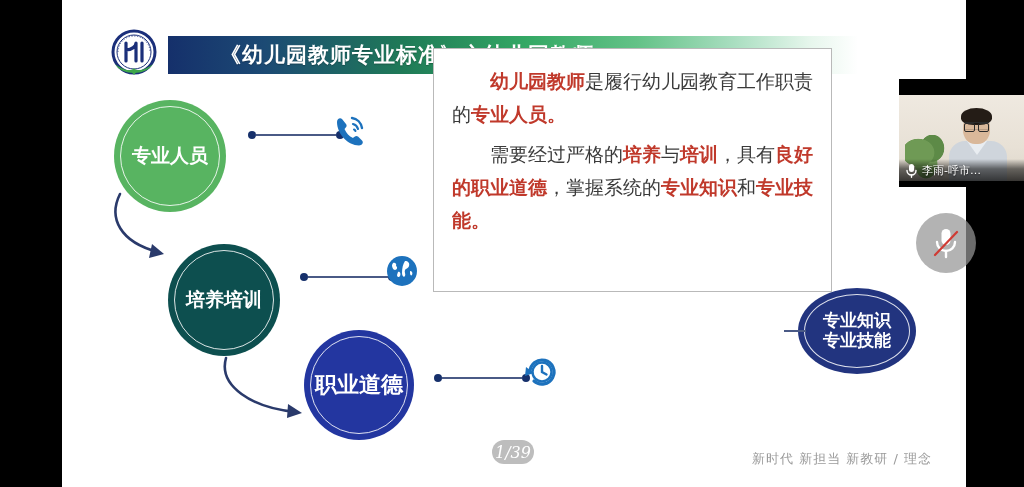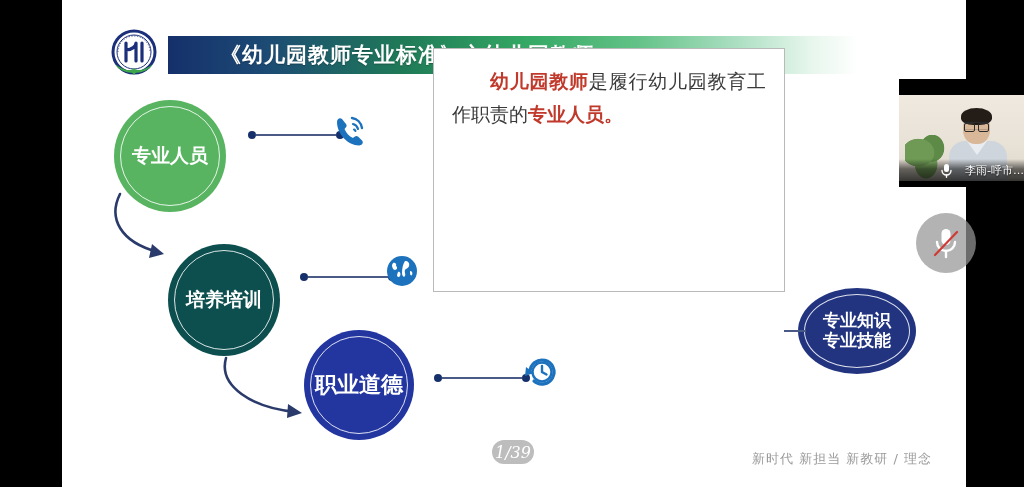--- a/index.html
+++ b/index.html
@@ -140,21 +140,21 @@
   }
 
   
   .side-icon { position: absolute; }
 
   
   #text-box {
     position: absolute;
     left: 371px;
     top: 48px;
-    width: 352px;
+    width: 399px;
     height: 244px;
     border: 1px solid #b9b9b9;
     background: #ffffff;
     box-sizing: border-box;
     padding: 16px 18px 10px 18px;
   }
   #text-box p {
     margin: 0 0 6px 0;
     font-size: 19px;
     line-height: 1.75;
@@ -250,25 +250,24 @@
     background: #e9edf1;
     clip-path: polygon(0 0, 100% 0, 50% 100%);
   }
   #video-name {
     position: absolute;
     left: 0; bottom: 6px;
     width: 125px;
     height: 22px;
     display: flex;
     align-items: center;
-    gap: 12px;
+    gap: 4px;
     padding-left: 6px;
     box-sizing: border-box;
     background: linear-gradient(180deg, rgba(0,0,0,0) 0%, rgba(0,0,0,.55) 45%, rgba(0,0,0,.75) 100%);
-    justify-content: flex-end;
   }
   #video-name .nm {
     color: #ffffff;
     font-size: 11px;
     font-family: "DejaVu Sans", sans-serif;
     white-space: nowrap;
     overflow: hidden;
     text-shadow: 0 1px 2px rgba(0,0,0,.8);
   }
 
@@ -389,20 +388,23 @@
         <path d="M4 15 L12 21 L3 24 Z" fill="#1d72bd"></path>
         <circle cx="20" cy="20" r="9.5" fill="none" stroke="#1d72bd" stroke-width="2.4"></circle>
         <path d="M20 14 L20 20 L24.5 22.5" fill="none" stroke="#1d72bd" stroke-width="2.4" stroke-linecap="round"></path>
       </svg>
     </div>
 
     <div id="text-box">
       <p class="indent">
         <span class="hl">幼儿园教师</span><span>是履行幼儿园教育工作职责的</span><span class="hl">专业人员。</span>
       </p>
+      <p class="indent">
+        <span>需要经过严格的</span><span class="hl">培养</span><span>与</span><span class="hl">培训</span><span>，具有</span><span class="hl">良好的职业道德</span><span>，掌握系统的</span><span class="hl">专业知识</span><span>和</span><span class="hl">专业技能。</span>
+      </p>
     </div>
 
     <div id="page-badge">1/39</div>
 
     <div id="footer-note">新时代 新担当 新教研 / 理念</div>
   </div>
 
   <div id="video-tile">
     <div id="video-frame">
       <div class="v-wall"></div>

